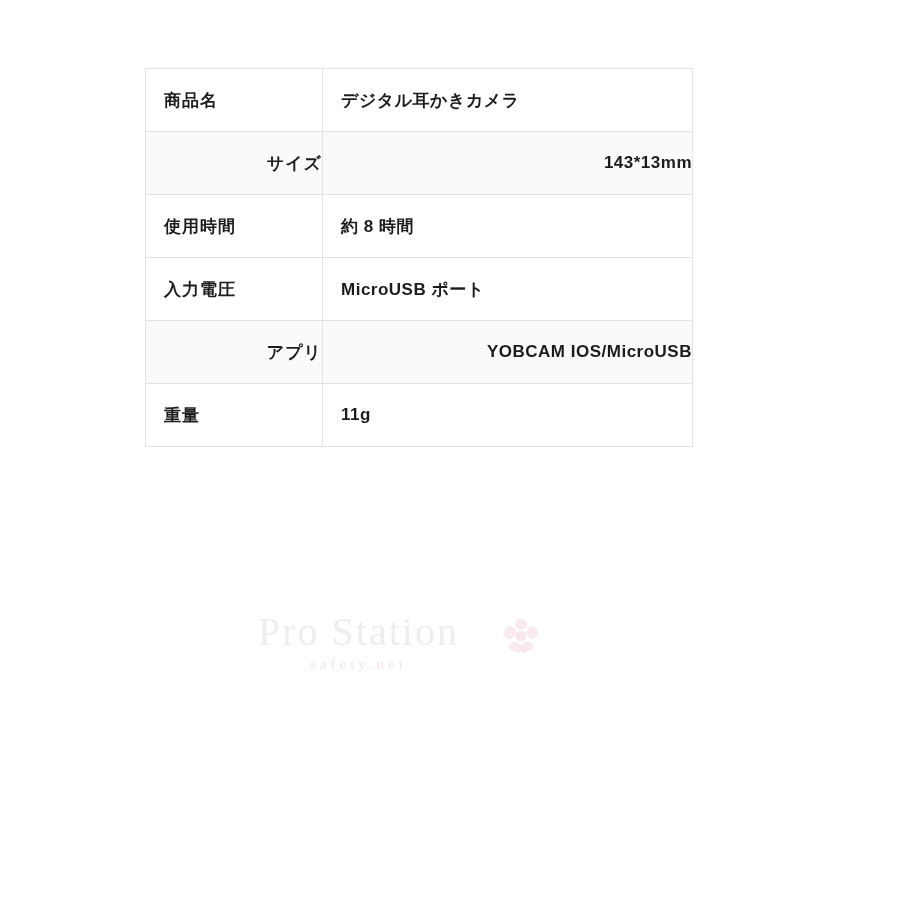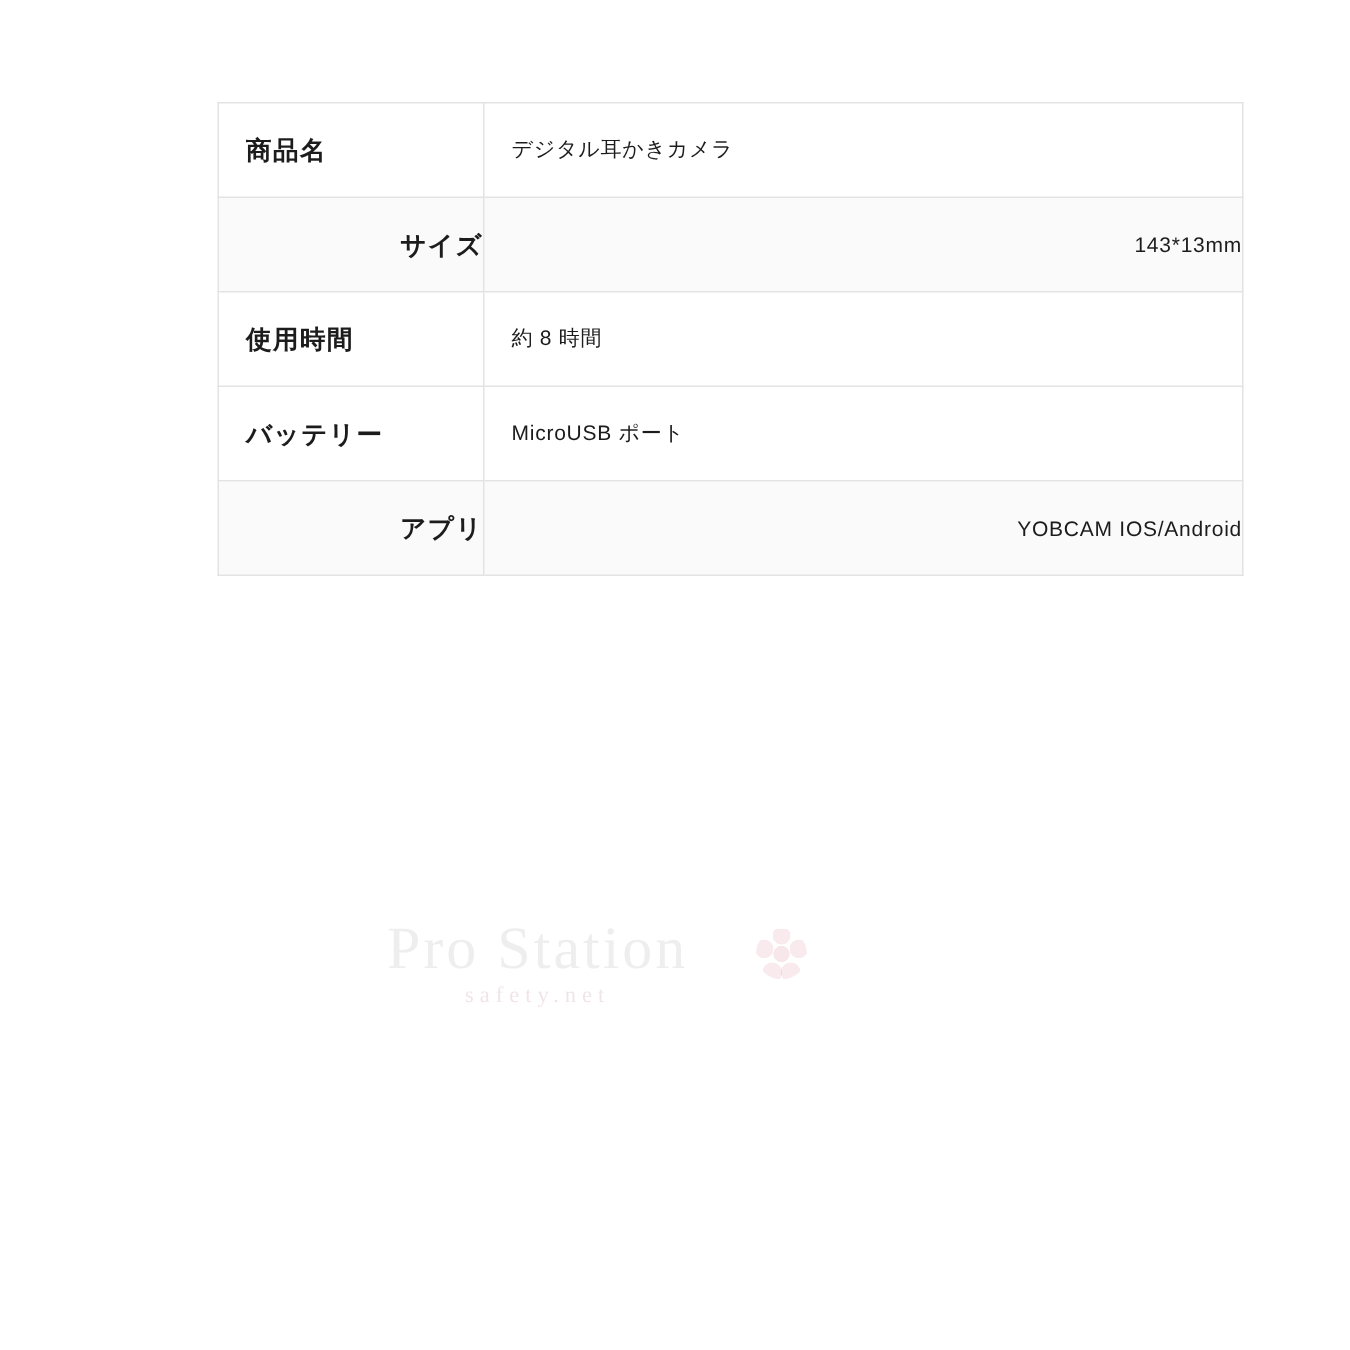--- a/index.html
+++ b/index.html
@@ -65,21 +65,21 @@
       radial-gradient(circle at 16% 40%, rgba(214,130,150,0.17) 0%, rgba(214,130,150,0.17) 17%, rgba(255,255,255,0) 18%);
   }
   .wm-flower-one { top: 203px; left: 504px; }
   .wm-flower-two { top: 619px; left: 504px; }
 
   
   .spec-table {
     position: absolute;
     top: 68px;
     left: 145px;
-    width: 684px;
+    width: 548px;
     border-collapse: collapse;
     z-index: 3;
     table-layout: fixed;
   }
   .spec-table tr {
     height: 63px;
   }
   .spec-table td {
     border: 1px solid #e3e3e3;
     padding: 0 0 0 18px;
@@ -87,23 +87,23 @@
     font-size: 17px;
     color: #1c1c1c;
   }
   .spec-table td.label {
     width: 158px;
     font-weight: bold;
     letter-spacing: 1px;
     font-size: 17px;
   }
   .spec-table td.value {
-    font-weight: normal;
+    font-weight: bold;
     letter-spacing: 0.5px;
-    font-size: 14px;
+    font-size: 17px;
   }
   .row-shaded td {
     background: #fafafa;
     text-align: right;
   }
   .row-plain td {
     background: #ffffff;
   }
 </style>
 </head>
@@ -133,23 +133,27 @@
       </tr>
       <tr class="row-shaded">
         <td class="label">サイズ</td>
         <td class="value">143*13mm</td>
       </tr>
       <tr class="row-plain">
         <td class="label">使用時間</td>
         <td class="value">約 8 時間</td>
       </tr>
       <tr class="row-plain">
-        <td class="label">バッテリー</td>
+        <td class="label">入力電圧</td>
         <td class="value">MicroUSB ポート</td>
       </tr>
       <tr class="row-shaded">
         <td class="label">アプリ</td>
-        <td class="value">YOBCAM  IOS/Android</td>
+        <td class="value">YOBCAM  IOS/MicroUSB</td>
+      </tr>
+      <tr class="row-plain">
+        <td class="label">重量</td>
+        <td class="value">11g</td>
       </tr>
     </tbody>
   </table>
 
 </div>
 
 </body></html>

